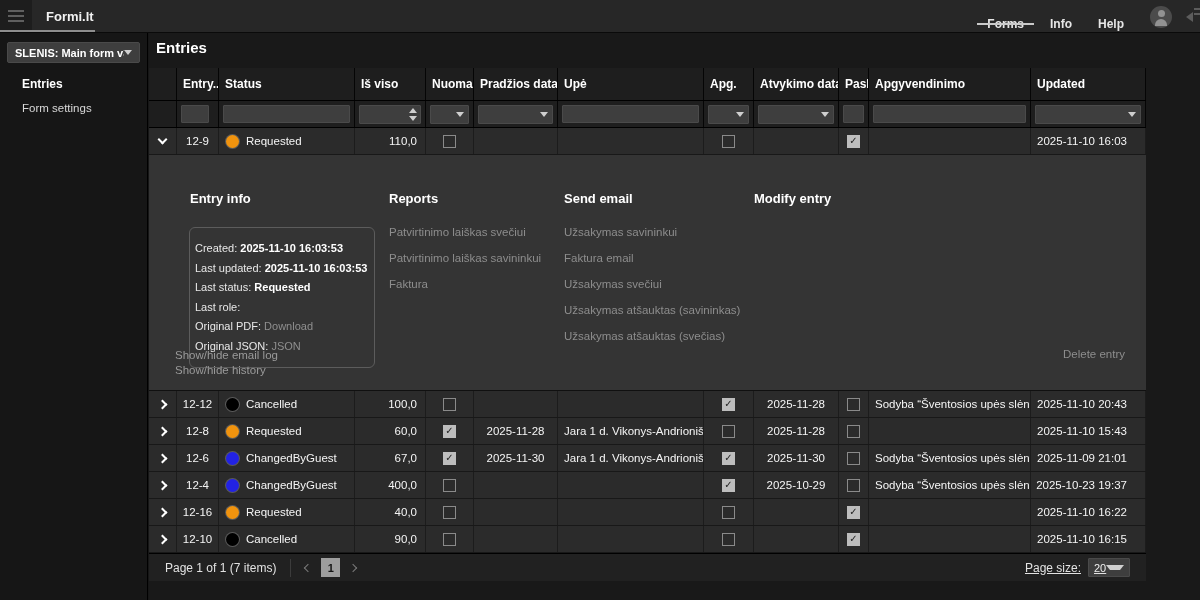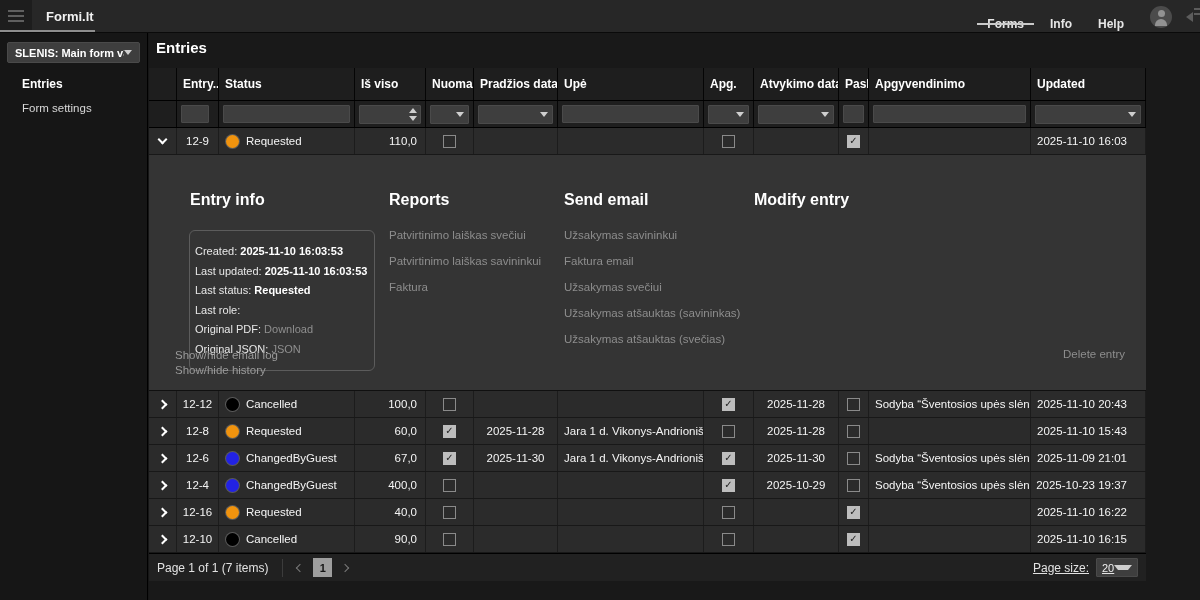--- a/index.html
+++ b/index.html
@@ -64,34 +64,34 @@
   .dot { width:13px; height:13px; border-radius:50%; flex:none; box-shadow:0 0 0 1px rgba(255,255,255,.22); }
   .c-total { justify-content:flex-end; padding-right:8px; }
   .c-cb { justify-content:center; }
   .cb { width:13px; height:13px; border:1px solid #8a8a8a; background:transparent; display:flex; align-items:center; justify-content:center; font-size:10px; line-height:10px; color:#1e1e1e; }
   .cb.on { background:#bdbdbd; border-color:#bdbdbd; }
   .c-date { justify-content:center; }
   .c-text { padding-left:6px; }
   .c-updated { justify-content:flex-end; padding-right:18px; }
   
   .detail { width:997px; height:236px; background:#343434; border-bottom:1px solid #101010; display:flex; padding-left:41px; position:relative; }
-  .detail h3 { margin-top:36px; font-size:16px; font-weight:600; color:#fff; }
+  .detail h3 { margin-top:36px; font-size:13px; font-weight:600; color:#fff; }
   .dcol-info { width:199px; }
   .dcol-reports { width:175px; }
   .dcol-email { width:190px; }
   .dcol-modify { flex:1; }
   .infobox { margin-top:21px; margin-left:-1px; width:186px; border:1px solid #5c5c5c; border-radius:6px; padding:11px 0 11px 5px; font-size:11px; line-height:19.5px; color:#e8e8e8; }
   .infobox b { color:#fff; }
   .glink { color:#8f8f8f; cursor:default; }
   .toggles { position:absolute; left:26px; bottom:13px; font-size:11.5px; line-height:14.5px; color:#9a9a9a; }
   .dlinks { margin-top:13px; }
   .dlinks .dlink { font-size:11.5px; color:#8d8d8d; height:26px; line-height:26px; cursor:default; }
   .delete-link { position:absolute; right:21px; bottom:30px; font-size:11.5px; color:#8d8d8d; cursor:default; }
   
-  .tfoot { width:997px; height:28px; background:#212121; border-top:1px solid #000; display:flex; align-items:center; padding:0 8px; font-size:12px; color:#e2e2e2; }
+  .tfoot { width:997px; height:28px; background:#212121; border-top:1px solid #000; display:flex; align-items:center; padding:0 16px; font-size:12px; color:#e2e2e2; }
   .vsep { width:1px; height:18px; background:#3c3c3c; margin:0 14px; }
   .pchev { width:6px; height:6px; border-right:1.5px solid #7a7a7a; border-bottom:1.5px solid #7a7a7a; display:inline-block; }
   .pchev.prev { transform:rotate(135deg); }
   .pchev.next { transform:rotate(-45deg); }
   .pagebtn { width:19px; height:19px; background:#9e9e9e; color:#141414; font-size:11px; font-weight:bold; display:flex; align-items:center; justify-content:center; margin:0 10px; }
   .psize { margin-left:auto; display:flex; align-items:center; gap:7px;text-decoration:underline; }
   .psize-sel { width:42px; height:19px; background:#3e3e3e; border:1px solid #4a4a4a; border-radius:1px; display:flex; align-items:center; padding:0 5px; font-size:11px; color:#eee;text-align:center; }
   .psize-sel span { flex:1; }
 </style>
 </head>

